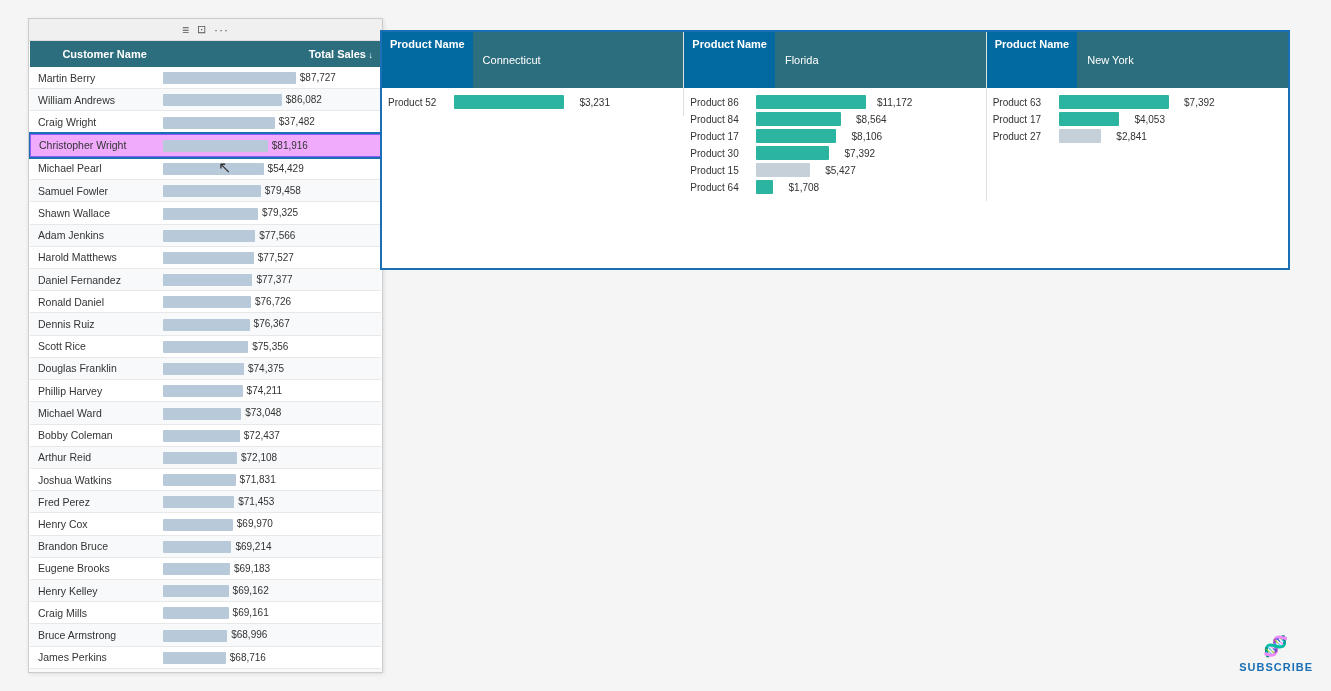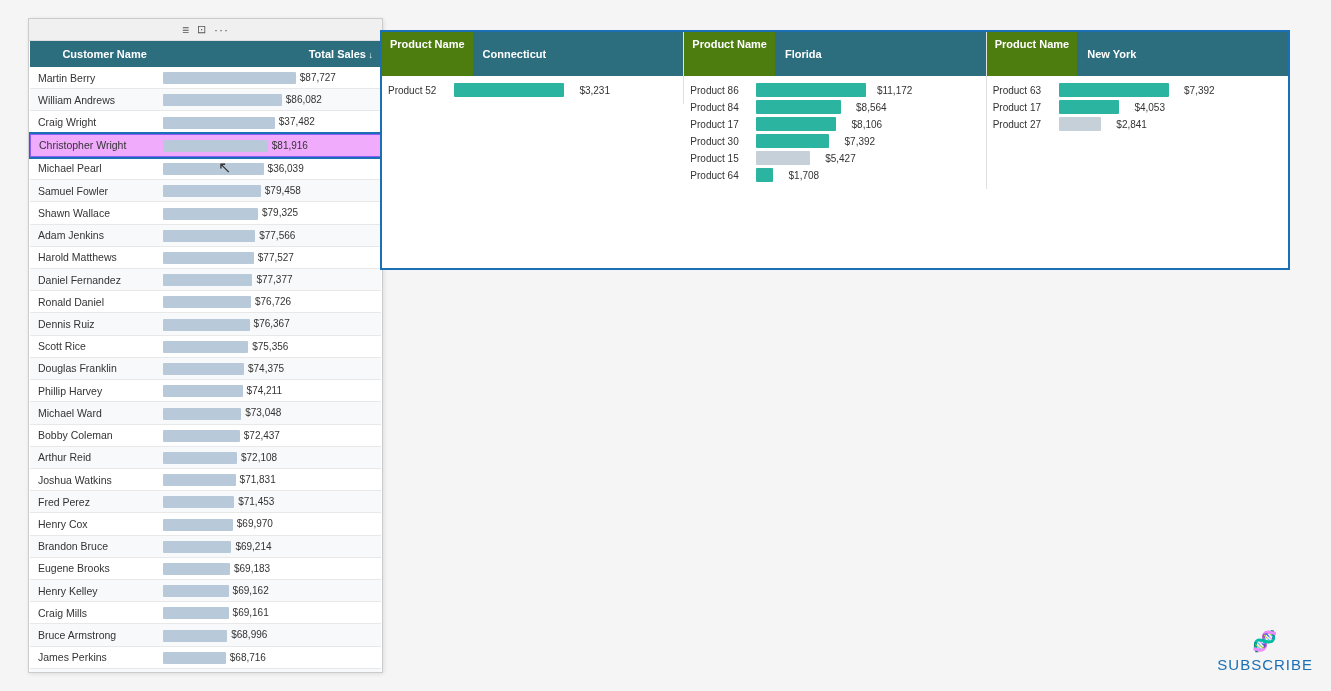--- a/index.html
+++ b/index.html
@@ -139,33 +139,33 @@
       border-right: none;
     }
 
     .chart-header {
       display: flex;
       flex-direction: row;
       background: #fff;
     }
 
     .chart-header-label {
-      background: #4d7c0f;
+      background: #0369a1;
       color: white;
       padding: 6px 8px;
       font-weight: 600;
       font-size: 11px;
       min-width: 90px;
     }
 
     .chart-header-state {
       background: #2d6e7e;
       color: white;
-      padding: 16px 10px;
-      font-weight: 700;
+      padding: 22px 10px;
+      font-weight: 400;
       font-size: 11px;
       flex: 1;
     }
 
     .chart-body {
       padding: 4px 6px;
     }
 
     .chart-row {
       display: flex;
@@ -215,24 +215,24 @@
       align-items: center;
       gap: 3px;
     }
 
     .subscribe-dna {
       color: #1a6fb5;
       font-size: 20px;
     }
 
     .subscribe-label {
-      font-size: 15px;
+      font-size: 11px;
       color: #1a6fb5;
       letter-spacing: 1px;
-      font-weight: 400;
+      font-weight: 700;
     }
 
     .cursor-indicator {
       position: absolute;
       left: 218px;
       top: 158px;
       font-size: 16px;
       color: #333;
       pointer-events: none;
     }
@@ -266,21 +266,21 @@
           <tr>
             <td>Craig Wright</td>
             <td class="bar-cell"><span class="bar-bg" style="width: 112px;"></span><span class="bar-val">$37,482</span></td>
           </tr>
           <tr class="selected-row">
             <td>Christopher Wright</td>
             <td class="bar-cell"><span class="bar-bg" style="width: 105px;"></span><span class="bar-val">$81,916</span></td>
           </tr>
           <tr>
             <td>Michael Pearl</td>
-            <td class="bar-cell"><span class="bar-bg" style="width: 100.8px;"></span><span class="bar-val">$36,039</span></td>
+            <td class="bar-cell"><span class="bar-bg" style="width: 100.8px;"></span><span class="bar-val">$54,429</span></td>
           </tr>
           <tr>
             <td>Samuel Fowler</td>
             <td class="bar-cell"><span class="bar-bg" style="width: 98px;"></span><span class="bar-val">$79,458</span></td>
           </tr>
           <tr>
             <td>Shawn Wallace</td>
             <td class="bar-cell"><span class="bar-bg" style="width: 95.2px;"></span><span class="bar-val">$79,325</span></td>
           </tr>
           <tr>

